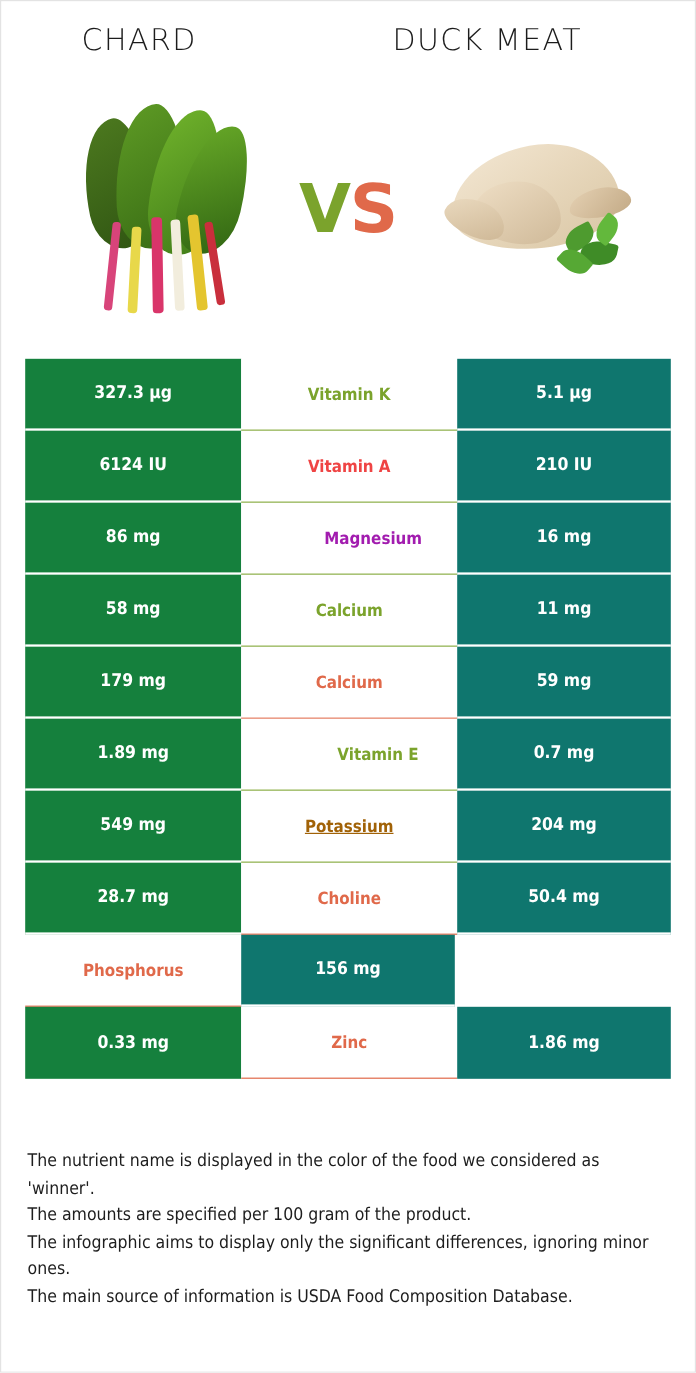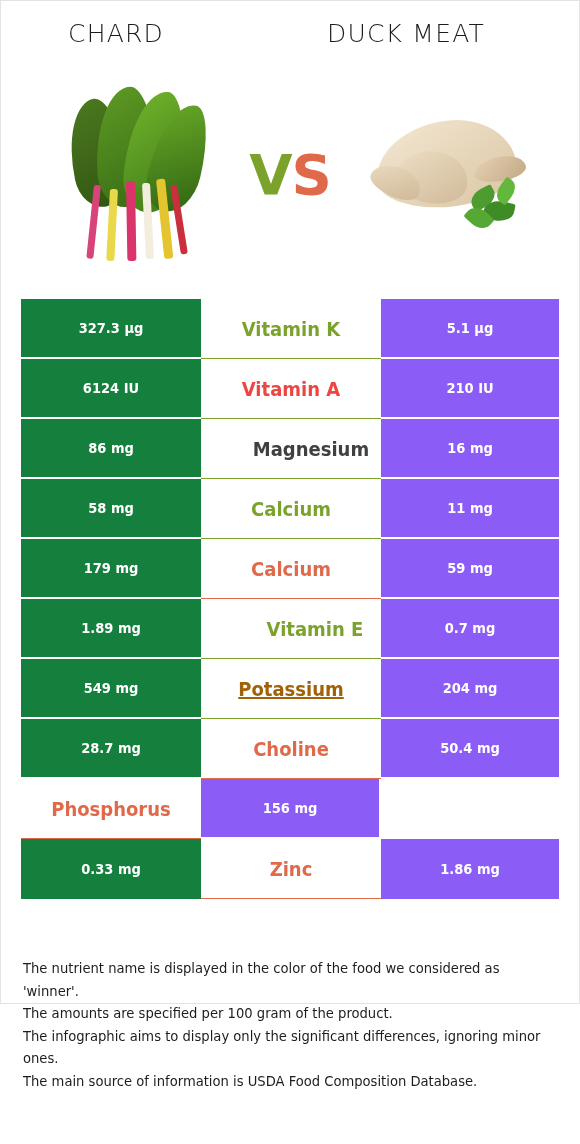--- a/index.html
+++ b/index.html
@@ -9,21 +9,21 @@
   }
   body {
     font-family: "Liberation Sans", sans-serif;
     width: 580px;
     height: 1144px;
     overflow: hidden;
     position: relative;
   }
   .page {
     width: 580px;
-    height: 1004px;
+    height: 1144px;
     background: #ffffff;
     box-sizing: border-box;
     border: 1px solid #e3e3e3;
     position: relative;
   }
 
   
   .header {
     display: flex;
     height: 64px;
@@ -122,28 +122,28 @@
     font-stretch: condensed;
   }
   .cell.left {
     flex: 0 0 180px;
     background: #15803d;
     color: #ffffff;
     border-bottom: 2px solid #ffffff;
   }
   .cell.right {
     flex: 0 0 178px;
-    background: #8b5cf6;
+    background: #0f766e;
     color: #ffffff;
     border-bottom: 2px solid #ffffff;
   }
   .cell.mid {
     flex: 0 0 180px;
     background: #ffffff;
-    font-size: 20px;
+    font-size: 14px;
   }
   .row:last-child .cell.left,
   .row:last-child .cell.right { border-bottom: none; }
 
   
   .footer {
     margin-top: 58px;
     padding: 0 22px;
     text-align: left;
     font-size: 14.6px;
@@ -208,21 +208,21 @@
         <div class="cell mid" style="color: rgb(123, 163, 44); border-bottom: 1px solid rgb(123, 163, 44); border-top: 1px solid transparent;">Vitamin K</div>
         <div class="cell right">5.1 µg</div>
       </div>
       <div class="row">
         <div class="cell left">6124 IU</div>
         <div class="cell mid" style="color: #ef4444; border-bottom: 1px solid rgb(123, 163, 44);">Vitamin A</div>
         <div class="cell right">210 IU</div>
       </div>
       <div class="row">
         <div class="cell left">86 mg</div>
-        <div class="cell mid" style="color: #404040; border-bottom: 1px solid rgb(123, 163, 44); padding-left: 40px;">Magnesium</div>
+        <div class="cell mid" style="color: #a21caf; border-bottom: 1px solid rgb(123, 163, 44); padding-left: 40px;">Magnesium</div>
         <div class="cell right">16 mg</div>
       </div>
       <div class="row">
         <div class="cell left">58 mg</div>
         <div class="cell mid" style="color: rgb(123, 163, 44); border-bottom: 1px solid rgb(123, 163, 44);">Calcium</div>
         <div class="cell right">11 mg</div>
       </div>
       <div class="row">
         <div class="cell left">179 mg</div>
         <div class="cell mid" style="color: rgb(224, 105, 74); border-bottom: 1px solid rgb(224, 105, 74);">Calcium</div>

